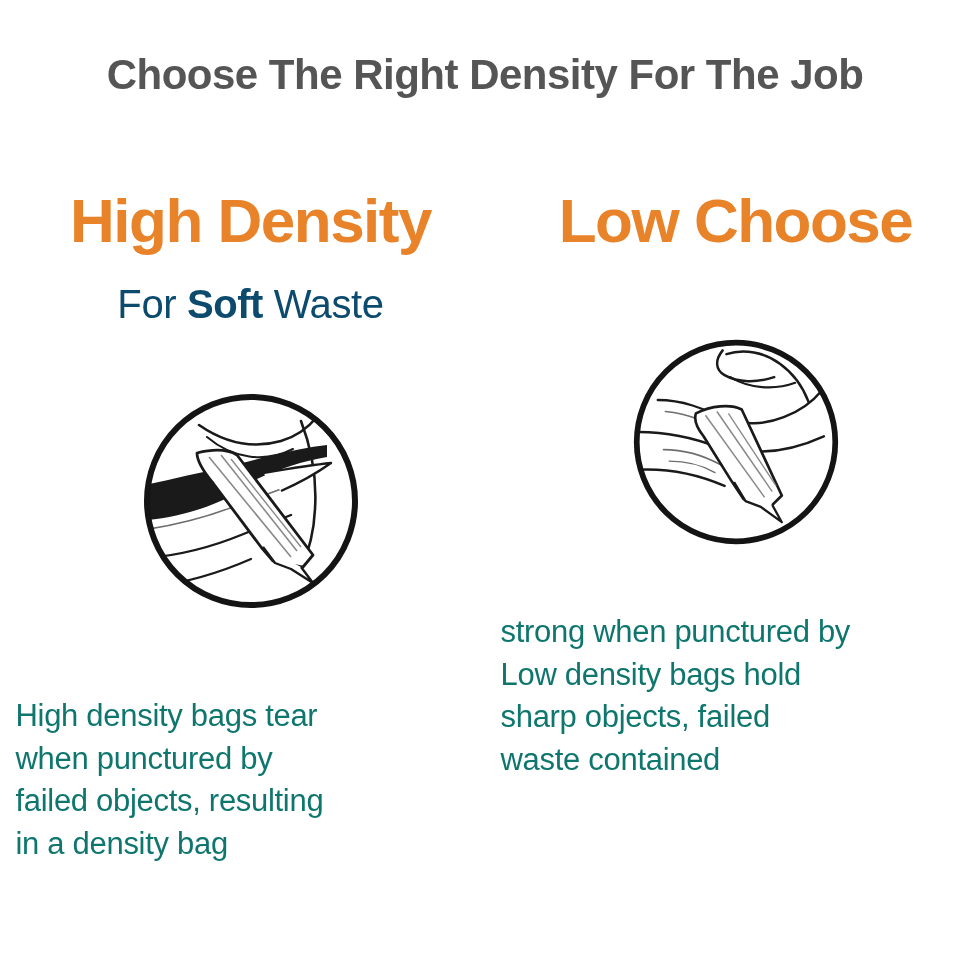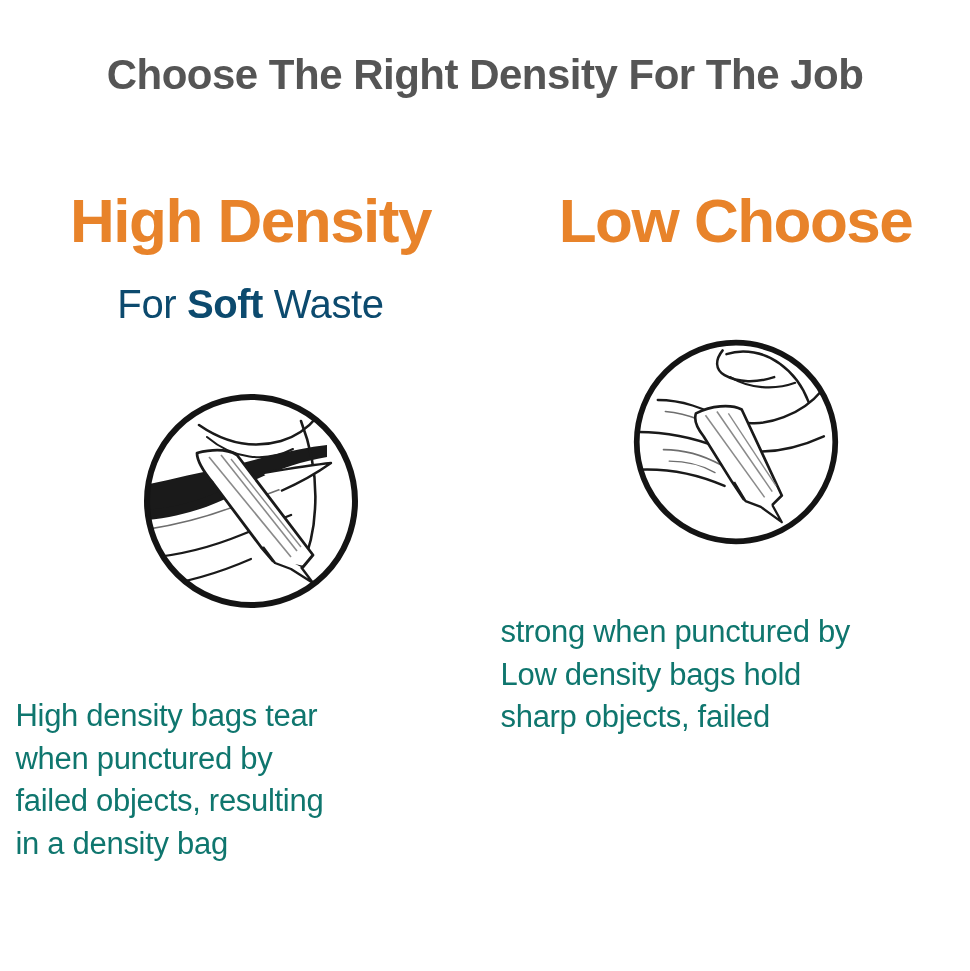--- a/index.html
+++ b/index.html
@@ -232,17 +232,18 @@
           </g>
 
           <circle cx="110" cy="110" r="104" fill="none" stroke="#141414" stroke-width="6"></circle>
         </svg>
       </div>
 
       <p class="caption caption-right">
         <span>strong when punctured by</span>
         <span>Low density bags hold</span>
         <span>sharp objects, failed</span>
+        <span>waste contained</span>
       </p>
     </div>
 
   </div>
 </div>
 
 </body></html>

